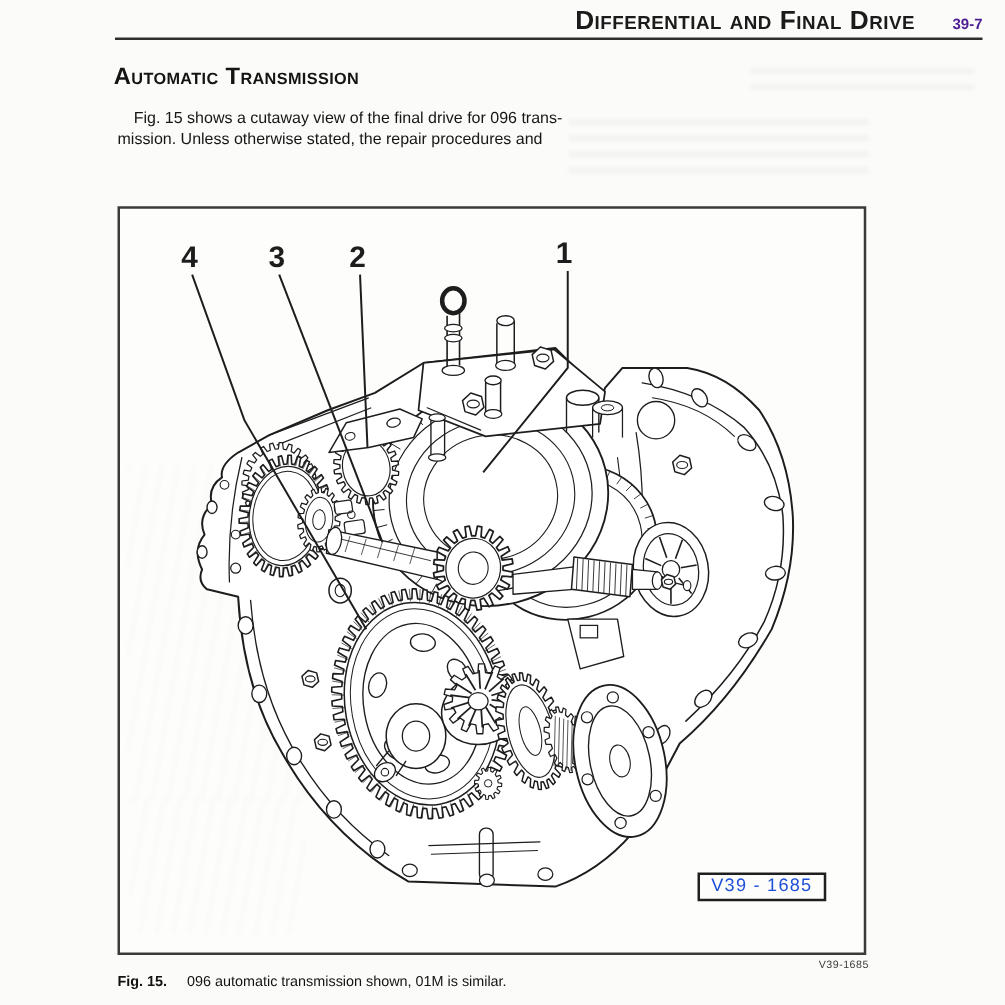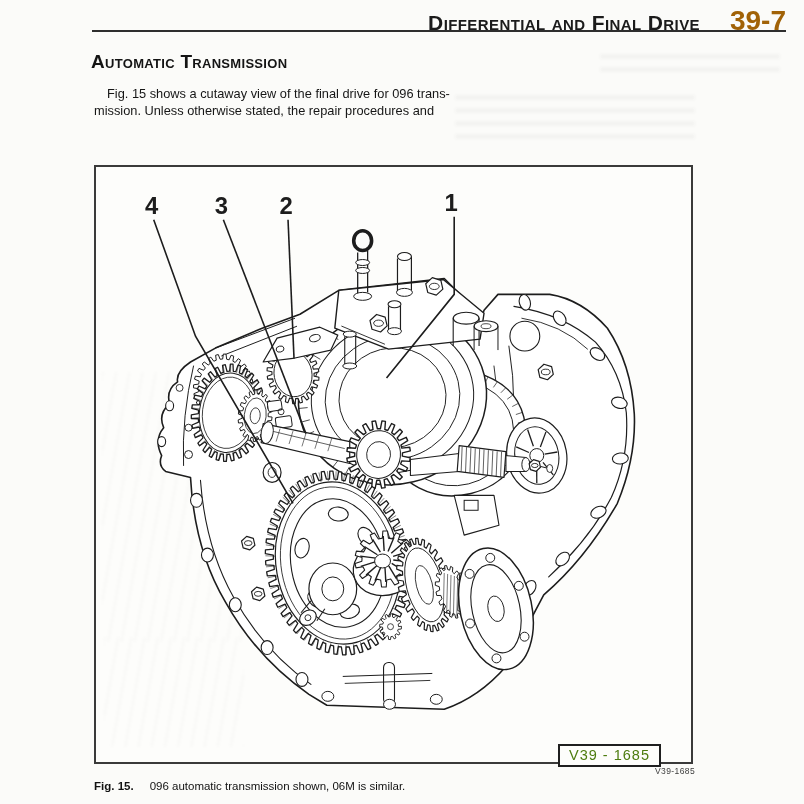--- a/index.html
+++ b/index.html
@@ -10,43 +10,43 @@
     color:#1c1c1c;
   }
   .header-line{
     position:absolute;top:5px;left:93px;width:693px;
     display:flex;justify-content:flex-end;align-items:baseline;gap:30px;text-align:center;
   }
   .header-title{
     font-variant:small-caps;font-size:21px;font-weight:600;
     letter-spacing:.4px;color:#1b1b1b;white-space:nowrap;
   }
-  .header-page{font-size:28px;font-weight:600;color:#a16207;}
+  .header-page{font-size:12px;font-weight:600;color:#4c1d95;}
   .header-rule{
     position:absolute;top:30px;left:92px;width:694px;height:2px;background:#2e2e2e;
   }
   .section-heading{
     position:absolute;top:51px;left:91px;
     font-variant:small-caps;font-size:19px;font-weight:700;
     letter-spacing:.3px;color:#141414;
   }
   .intro{
     position:absolute;top:86px;left:94px;width:400px;
     font-size:12.8px;line-height:16.6px;color:#161616;
   }
   .intro .line.first{text-indent:13px;}
   .figure-frame{
     position:absolute;top:165px;left:94px;width:599px;height:599px;
     border:2px solid #3a3a3a;background:#fdfdfb;box-sizing:border-box;
   }
   .figure-frame svg{position:absolute;inset:0;width:100%;height:100%;}
   .stamp-box{
-    position:absolute;left:462px;top:577px;
+    position:absolute;left:462px;top:531px;
     border:2px solid #1f1f1f;padding:1px 9px 2px 9px;
-    font-size:14.5px;letter-spacing:1px;color:#4d7c0f;background:#fdfdfb;
+    font-size:14.5px;letter-spacing:1px;color:#1d4ed8;background:#fdfdfb;
     white-space:nowrap;
   }
   .figure-ref{
     position:absolute;top:766px;left:655px;
     font-size:8.5px;letter-spacing:.4px;color:#3d3d3d;
   }
   .caption{
     position:absolute;top:780px;left:94px;font-size:11.5px;color:#121212;
   }
   .caption .cap-label{font-weight:700;margin-right:16px;}
@@ -398,14 +398,14 @@
       <polyline points="193,53 199,192" fill="none" stroke="#1d1d1d" stroke-width="1.6"></polyline>
       <text x="191" y="47" text-anchor="middle" font-size="24" font-weight="700" fill="#1d1d1d" font-family="&quot;Liberation Sans&quot;, sans-serif">2</text>
       <polyline points="360,50 360,128 292,212" fill="none" stroke="#1d1d1d" stroke-width="1.6"></polyline>
       <text x="357" y="44" text-anchor="middle" font-size="24" font-weight="700" fill="#1d1d1d" font-family="&quot;Liberation Sans&quot;, sans-serif">1</text>
     </svg>
   <div class="stamp-box">V39 - 1685</div>
 </div>
 <div class="figure-ref">V39-1685</div>
 
 <div class="caption">
-  <span class="cap-label">Fig. 15.</span><span>096 automatic transmission shown, 06M is similar.</span>
+  <span class="cap-label">Fig. 15.</span><span>096 automatic transmission shown, 01M is similar.</span>
 </div>
 
 </body></html>

